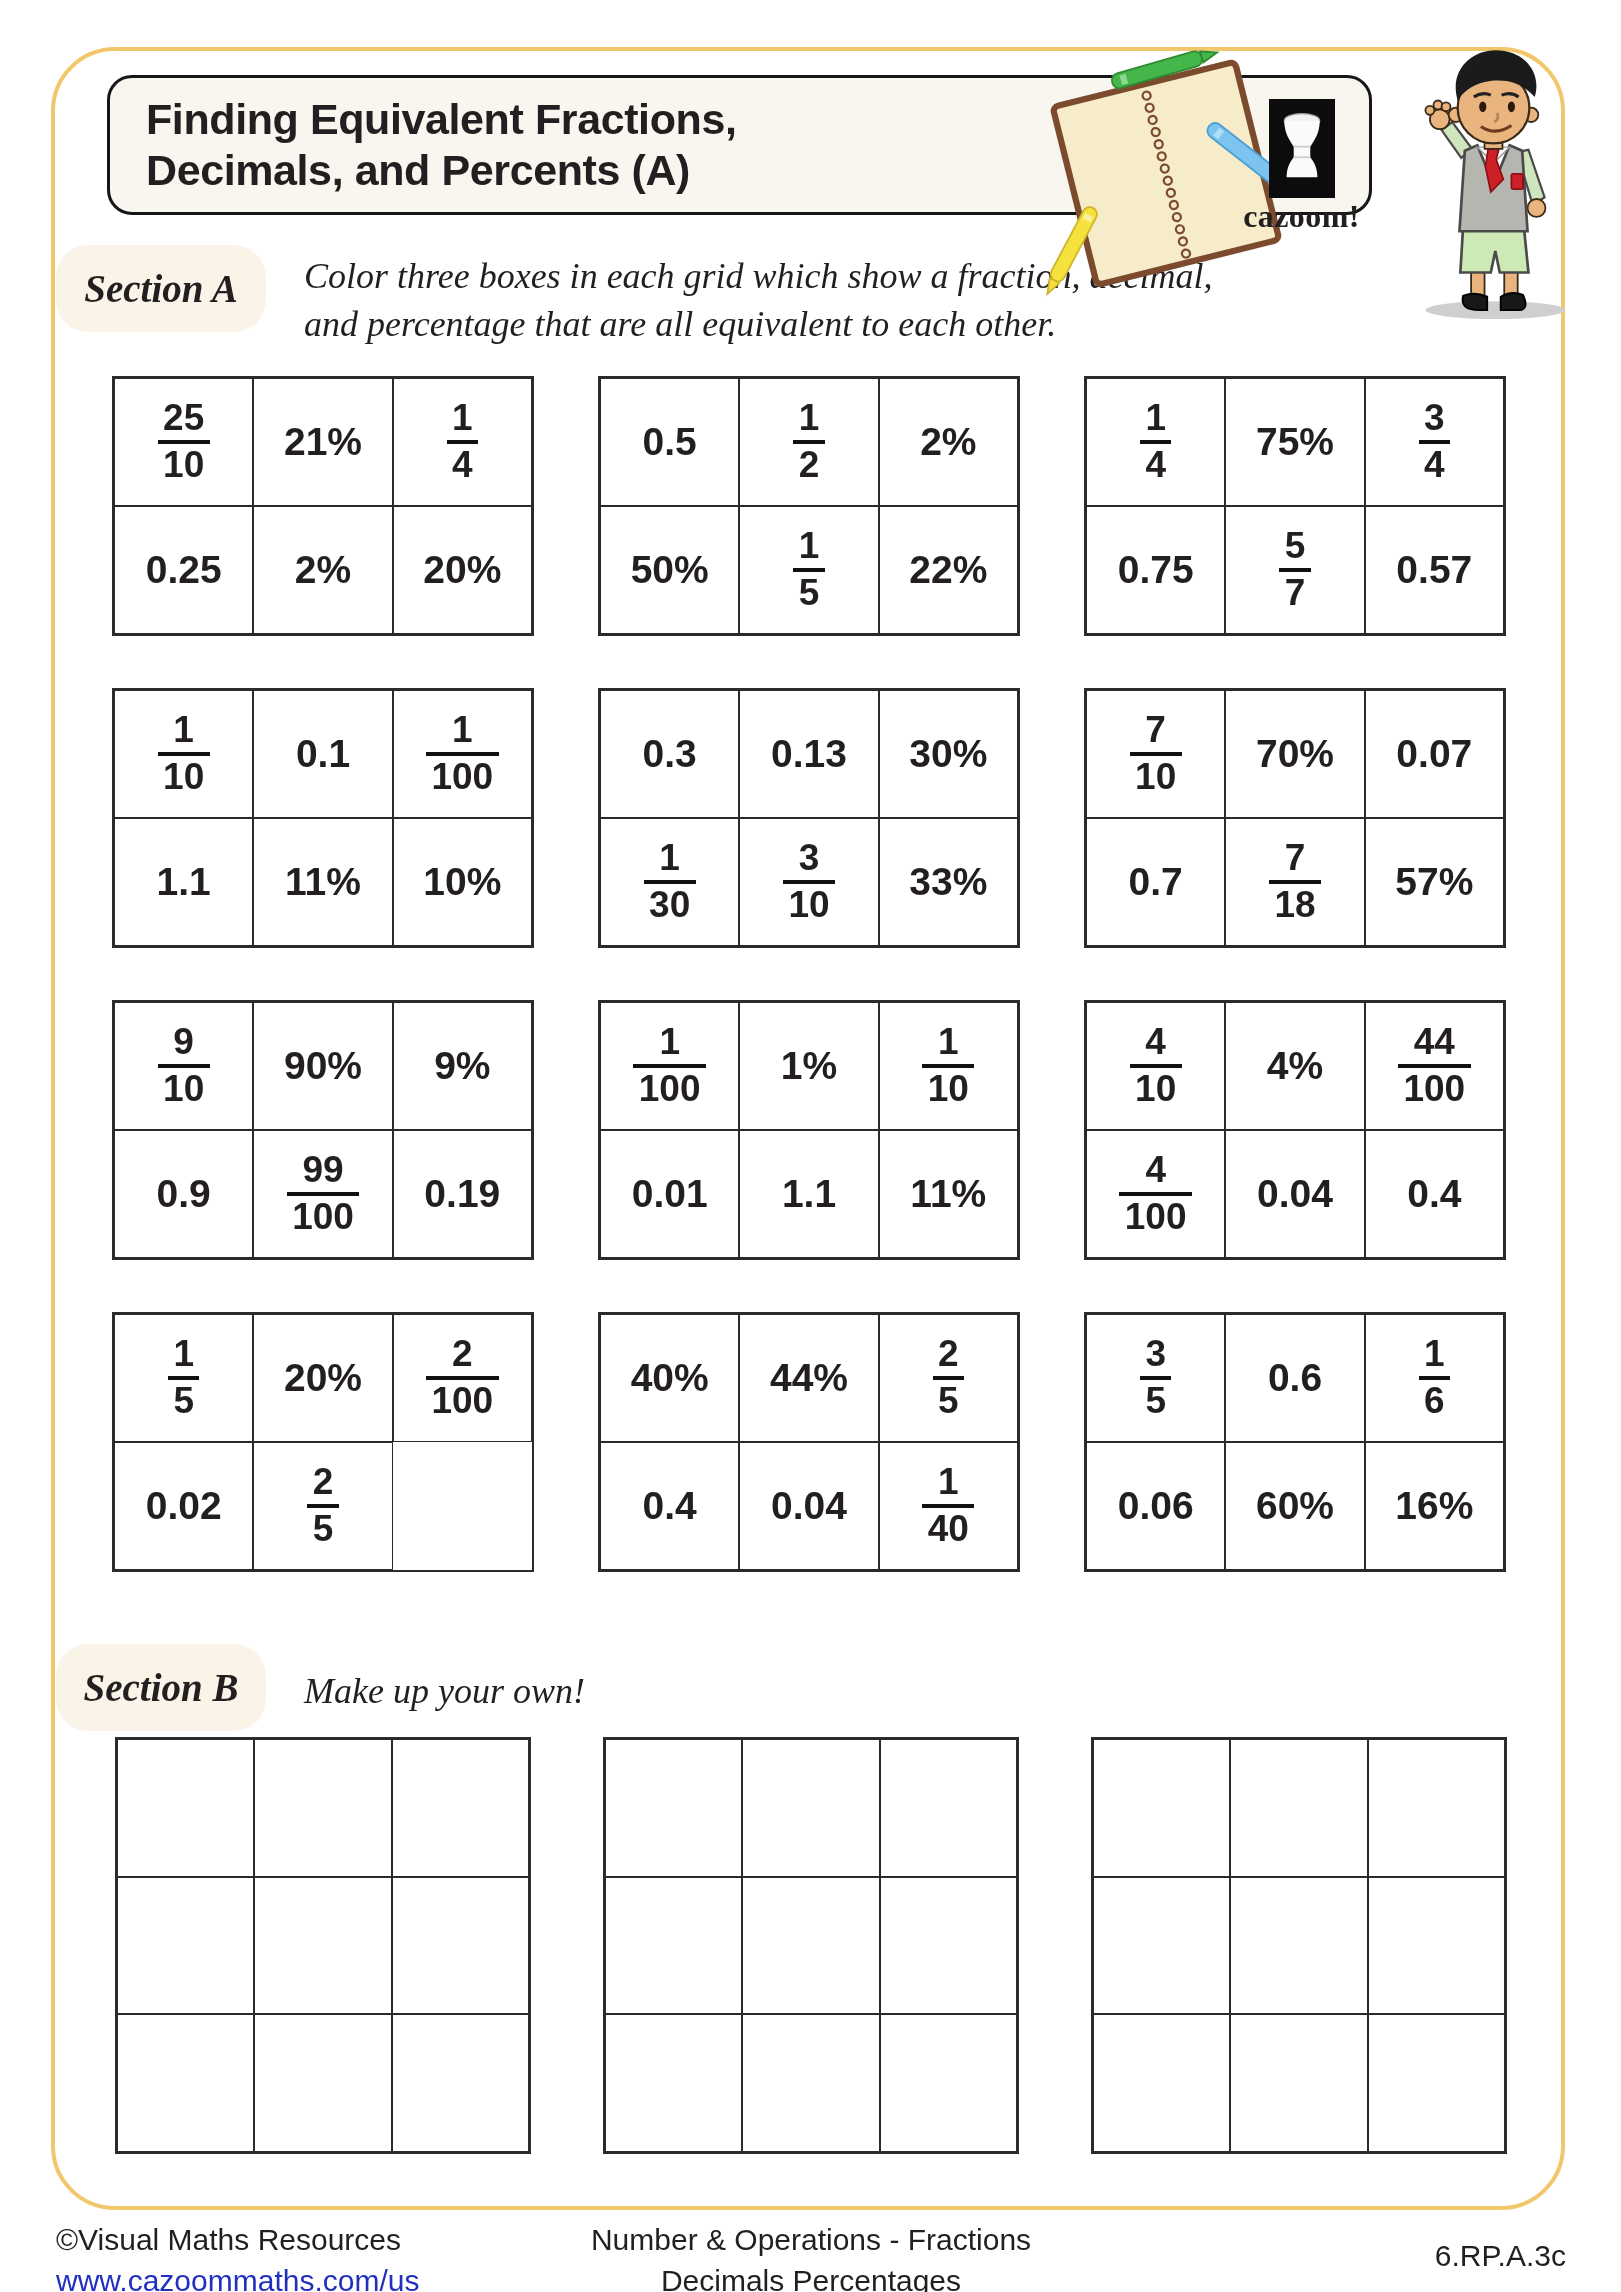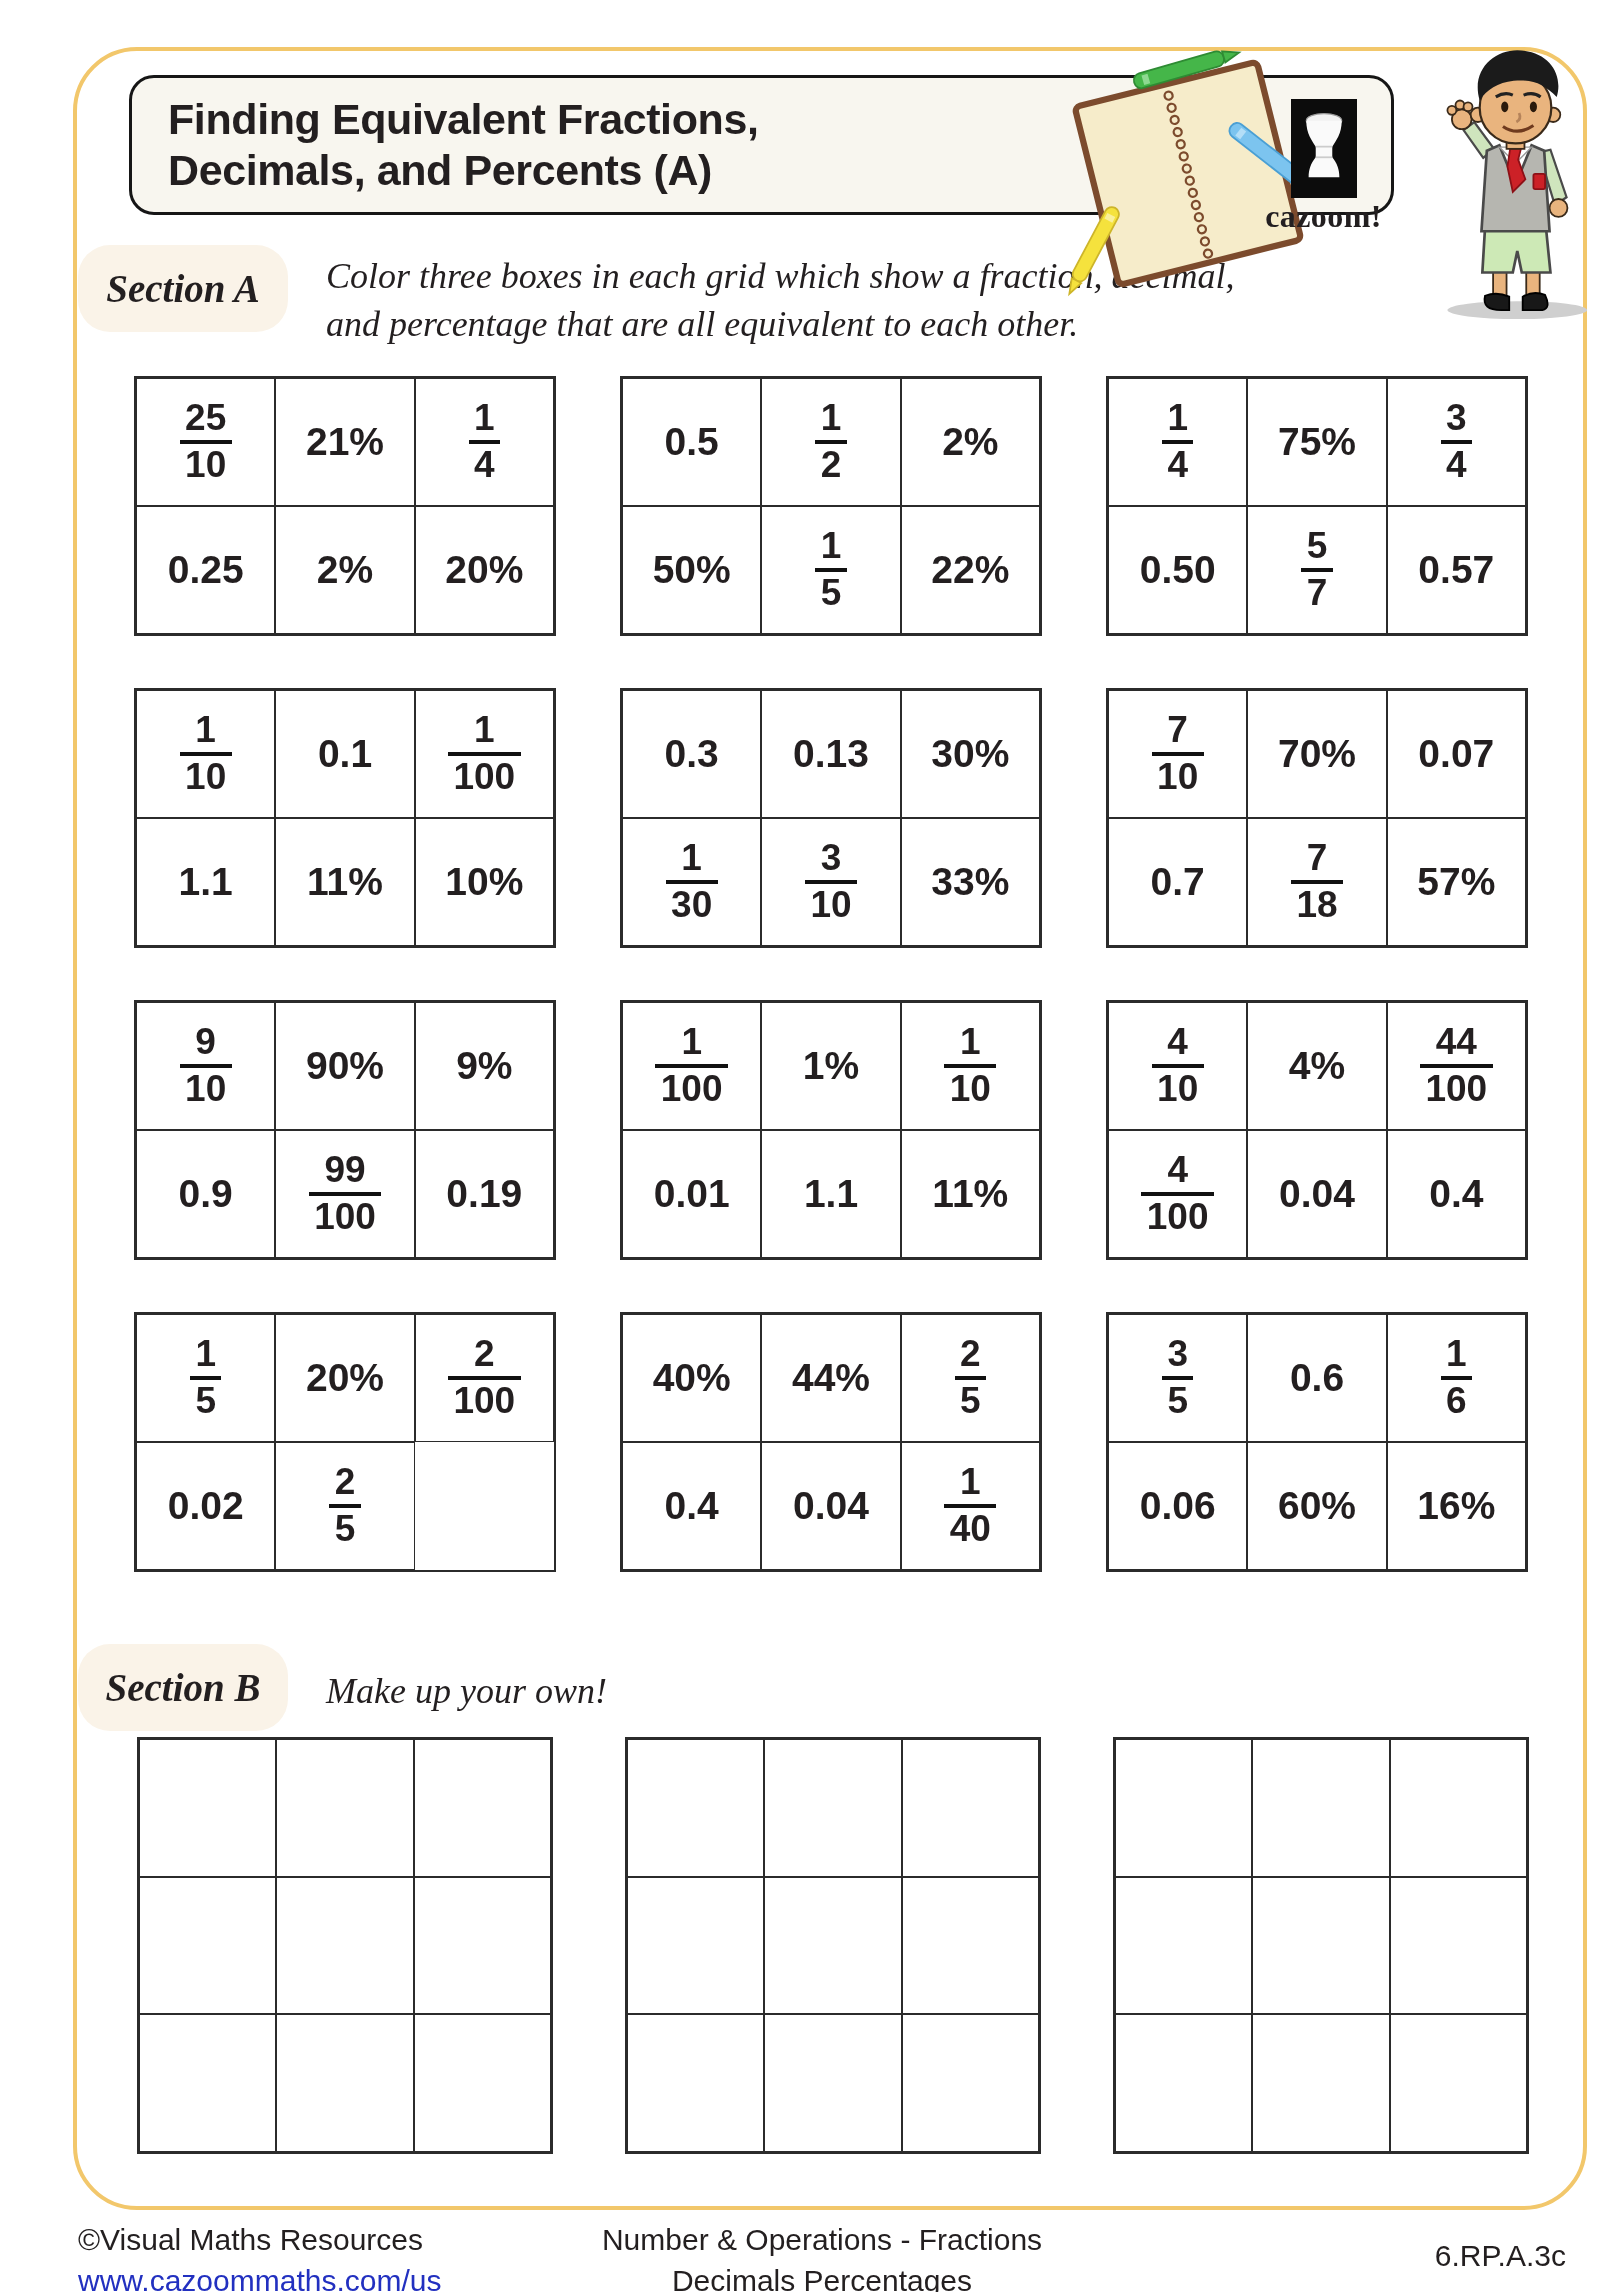--- a/index.html
+++ b/index.html
@@ -1,18 +1,18 @@
 <!DOCTYPE html>
 <html style="font-size:14.3px"><head>
 <meta charset="utf-8">
 <style>
   * { margin:0; padding:0; box-sizing:border-box; }
   html,body { width:1622px; height:2293px; background:#ffffff; font-family:"Liberation Sans",sans-serif; color:#231f20; }
   body { position:relative; overflow:hidden; }
-  .abs { position:absolute;margin-left:22px; }
+  .abs { position:absolute; }
 
   .page-border { left:51px; top:47px; width:1514px; height:2163px; border:4.5px solid #f2c76b; border-radius:64px; }
 
   .header-box { left:107px; top:75px; width:1265px; height:140px; background:#f8f6ef; border:3.6px solid #161616;
     border-radius:25px; display:flex; align-items:center; padding-left:36px; z-index:1; }
   .header-title { font-size:43px; font-weight:bold; line-height:1.18; letter-spacing:-0.4px; }
 
   .notebook { left:1010px; top:41px; width:313px; height:269px; z-index:2; }
   .logo { left:1239px; top:99px; width:125px; z-index:3; text-align:center; }
   .logo-black { width:66px; height:99px; background:#0c0c0c; margin:0 auto; display:flex; align-items:center; justify-content:center; }
@@ -197,21 +197,21 @@
         </span>
       </div>
       <div class="cell">75%</div>
       <div class="cell">
         <span class="frac">
           <span class="np">3</span>
           <span class="bar"></span>
           <span class="np">4</span>
         </span>
       </div>
-      <div class="cell">0.50</div>
+      <div class="cell">0.75</div>
       <div class="cell">
         <span class="frac">
           <span class="np">5</span>
           <span class="bar"></span>
           <span class="np">7</span>
         </span>
       </div>
       <div class="cell">0.57</div>
     </div>
     <div class="grid g6">

